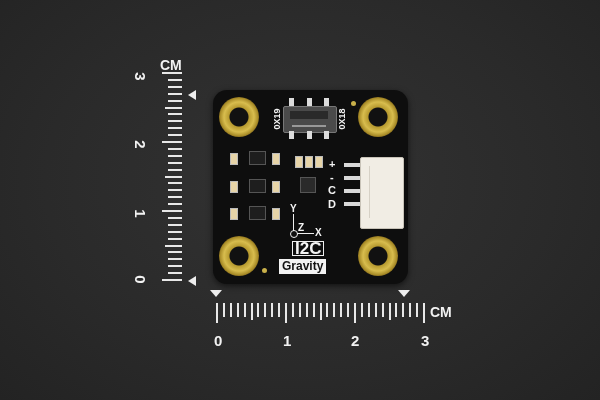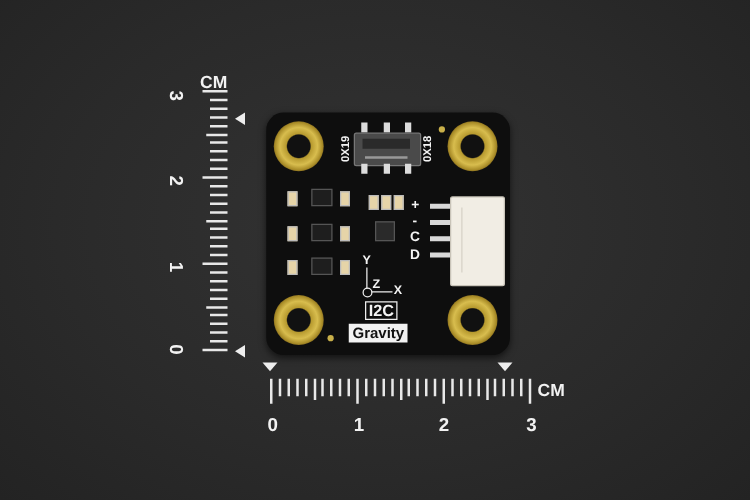--- a/index.html
+++ b/index.html
@@ -155,14 +155,14 @@
   <div class="abs" style="left:8px;top:8px;width:26px;height:52px;border-left:1px solid #d6d1c6;"></div>
 </div>
 
 <span class="silk" style="left:290px;top:203px;font-size:10px;">Y</span>
 <div class="abs" style="left:293px;top:214px;width:1px;height:17px;background:#eee;"></div>
 <span class="silk" style="left:298px;top:222px;font-size:10px;">Z</span>
 <div class="abs" style="left:290px;top:230px;width:6px;height:6px;border:1px solid #eee;border-radius:50%;"></div>
 <div class="abs" style="left:297px;top:233px;width:17px;height:1px;background:#eee;"></div>
 <span class="silk" style="left:315px;top:227px;font-size:10px;">X</span>
 
-<span class="silk" style="left:292px;top:241px;font-size:13px;border:1px solid #eee;padding:0 2px;line-height:13px;">I2C</span>
+<span class="silk" style="left:292px;top:241px;font-size:17px;border:1px solid #eee;padding:0 2px;line-height:13px;">I2C</span>
 <span class="abs" style="left:279px;top:259px;font-size:12px;font-weight:bold;background:#f2f2f2;color:#111;padding:0 3px;line-height:15px;">Gravity</span>
 
 </body></html>

